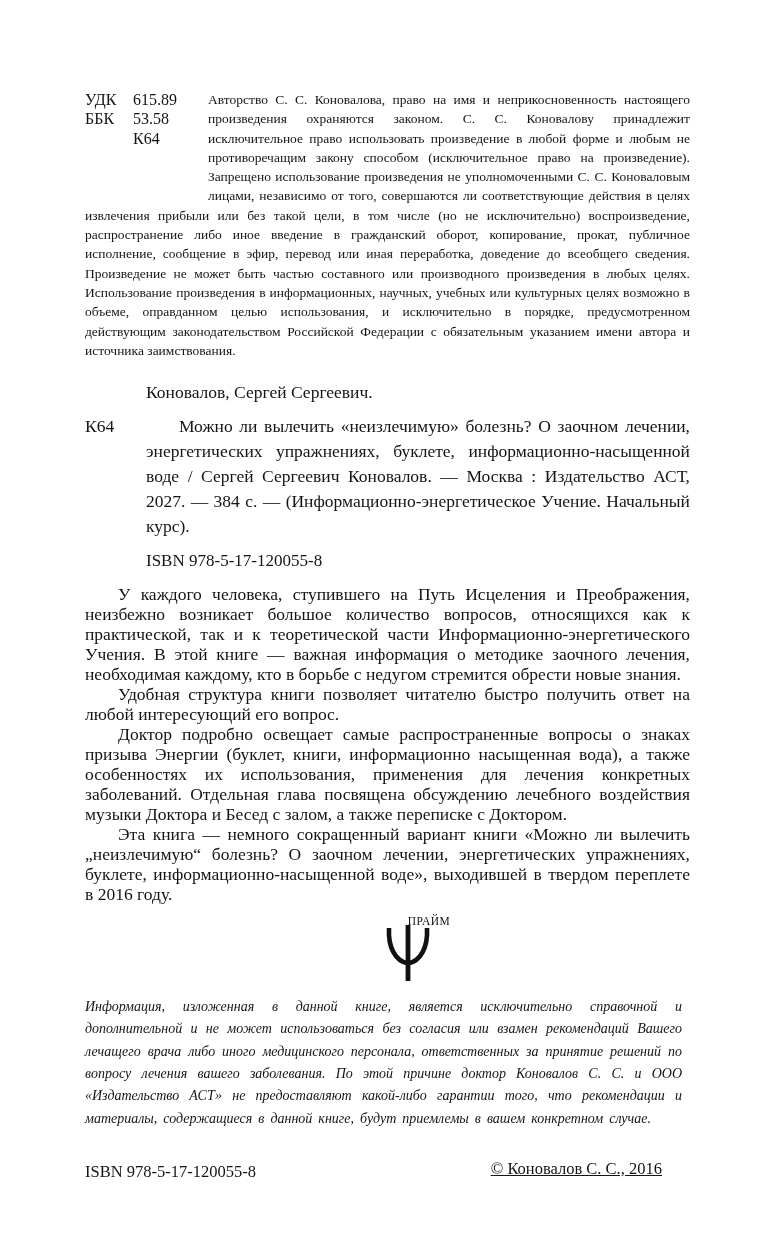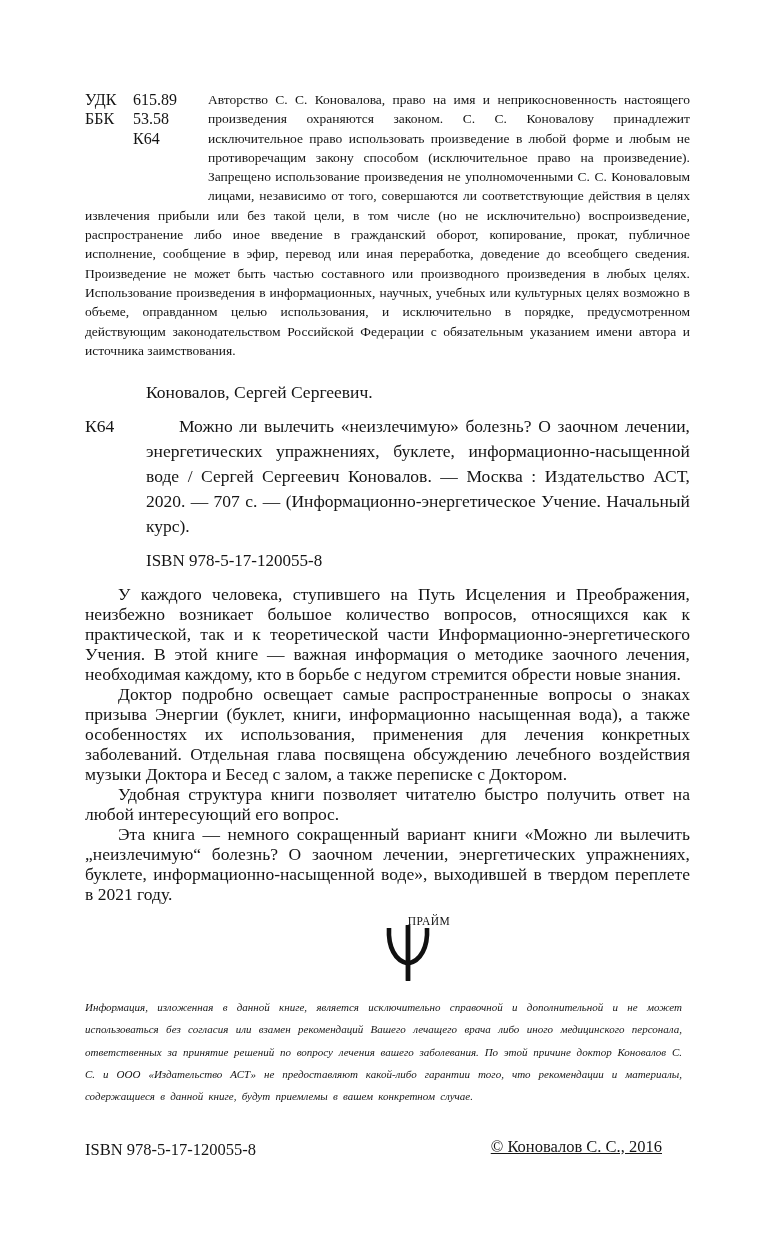--- a/index.html
+++ b/index.html
@@ -102,21 +102,21 @@
     letter-spacing: 0.5px;
     line-height: 11px;
     margin-left: 43px;
   }
   .logo-mark { display: block; margin-top: -2px; }
 
   
   .disclaimer {
     margin: 15px 8px 0 0;
     font-style: italic;
-    font-size: 11px;
+    font-size: 14px;
     line-height: 22.3px;
     text-align: justify;
     word-spacing: 2.5px;
   }
 
   
   .footer {
     display: flex;
     justify-content: space-between;
     align-items: flex-end;
@@ -150,29 +150,29 @@
         <span class="val">К64</span>
       </div>
     </div>
     <p class="rights-text" style="margin:0;">Авторство С. С. Коновалова, право на имя и неприкосновенность настоящего произведения охраняются законом. С. С. Коновалову принадлежит исключительное право использовать произведение в любой форме и любым не противоречащим закону способом (исключительное право на произведение). Запрещено использование произведения не уполномоченными С. С. Коноваловым лицами, независимо от того, совершаются ли соответствующие действия в целях извлечения прибыли или без такой цели, в том числе (но не исключительно) воспроизведение, распространение либо иное введение в гражданский оборот, копирование, прокат, публичное исполнение, сообщение в эфир, перевод или иная переработка, доведение до всеобщего сведения. Произведение не может быть частью составного или производного произведения в любых целях. Использование произведения в информационных, научных, учебных или культурных целях возможно в объеме, оправданном целью использования, и исключительно в порядке, предусмотренном действующим законодательством Российской Федерации с обязательным указанием имени автора и источника заимствования.</p>
   </section>
 
   <h2 class="author-heading">Коновалов, Сергей Сергеевич.</h2>
 
   <div class="catalog-entry">
     <span class="catalog-code">К64</span>
-    <p class="entry-text">Можно ли вылечить «неизлечимую» болезнь? О заочном лечении, энергетических упражнениях, буклете, информационно-насыщенной воде / Сергей Сергеевич Коновалов. — Москва : Издательство АСТ, 2020. — 707 с. — (Информационно-энергетическое Учение. Начальный курс).</p>
+    <p class="entry-text">Можно ли вылечить «неизлечимую» болезнь? О заочном лечении, энергетических упражнениях, буклете, информационно-насыщенной воде / Сергей Сергеевич Коновалов. — Москва : Издательство АСТ, 2027. — 384 с. — (Информационно-энергетическое Учение. Начальный курс).</p>
   </div>
 
   <p class="isbn-line">ISBN 978-5-17-120055-8</p>
 
   <p class="annot first">У каждого человека, ступившего на Путь Исцеления и Преображения, неизбежно возникает большое количество вопросов, относящихся как к практической, так и к теоретической части Информационно-энергетического Учения. В этой книге — важная информация о методике заочного лечения, необходимая каждому, кто в борьбе с недугом стремится обрести новые знания.</p>
+  <p class="annot">Удобная структура книги позволяет читателю быстро получить ответ на любой интересующий его вопрос.</p>
   <p class="annot">Доктор подробно освещает самые распространенные вопросы о знаках призыва Энергии (буклет, книги, информационно насыщенная вода), а также особенностях их использования, применения для лечения конкретных заболеваний. Отдельная глава посвящена обсуждению лечебного воздействия музыки Доктора и Бесед с залом, а также переписке с Доктором.</p>
-  <p class="annot">Удобная структура книги позволяет читателю быстро получить ответ на любой интересующий его вопрос.</p>
-  <p class="annot">Эта книга — немного сокращенный вариант книги «Можно ли вылечить „неизлечимую“ болезнь? О заочном лечении, энергетических упражнениях, буклете, информационно-насыщенной воде», выходившей в твердом переплете в 2021 году.</p>
+  <p class="annot">Эта книга — немного сокращенный вариант книги «Можно ли вылечить „неизлечимую“ болезнь? О заочном лечении, энергетических упражнениях, буклете, информационно-насыщенной воде», выходившей в твердом переплете в 2016 году.</p>
 
   <div class="imprint-row">
     <div class="prime-logo">
       <span class="logo-word">ПРАЙМ</span>
       <svg class="logo-mark" width="48" height="56" viewBox="0 0 48 56">
         <path d="M5,3 C4,22 11,36 24,38.5 C37,36 44,22 43,3" fill="none" stroke="#111" stroke-width="4.6" stroke-linecap="butt"></path>
         <path d="M24,1 L24,55" fill="none" stroke="#111" stroke-width="4.8" stroke-linecap="round"></path>
       </svg>
     </div>
   </div>

